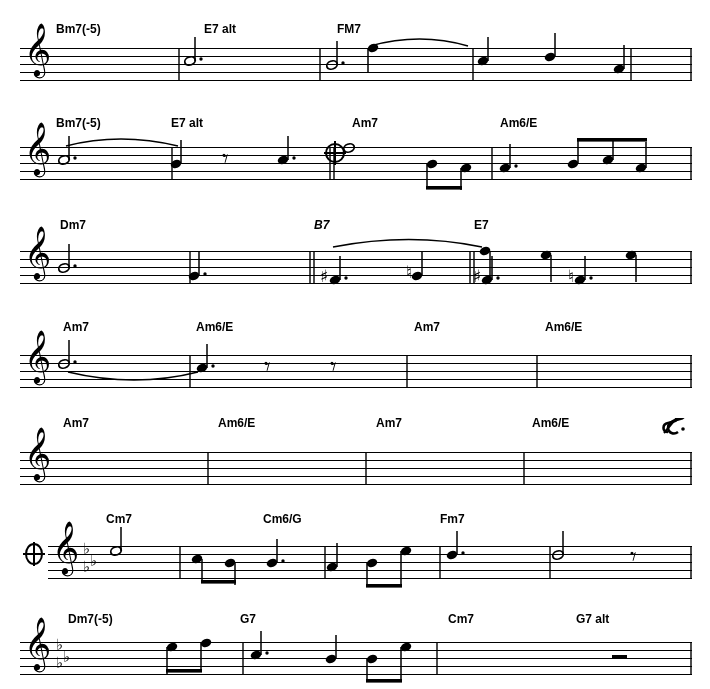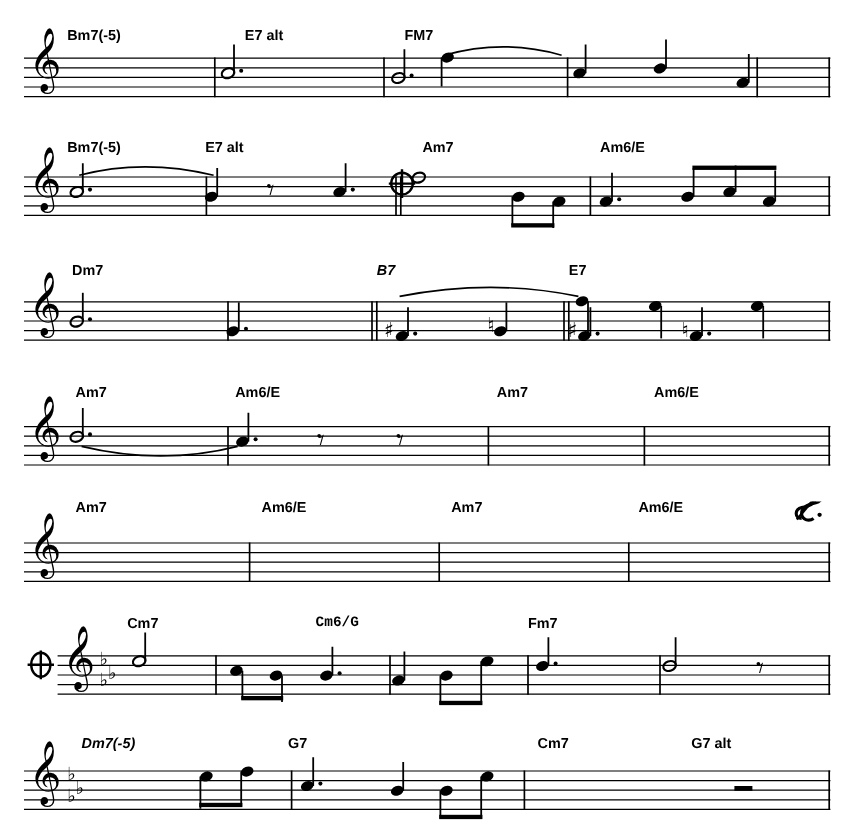--- a/index.html
+++ b/index.html
@@ -379,21 +379,21 @@
         <line x1="8" y1="0" x2="8" y2="24" stroke="#000" stroke-width="2"></line>
         <line x1="-3" y1="12" x2="19" y2="12" stroke="#000" stroke-width="2"></line>
       </g>
     </svg>
     <div class="clef" style="left:52px; top:8px;">𝄞</div>
     <div class="acc" style="left:83px; top:26px; font-size:15px;">♭</div>
     <div class="acc" style="left:90px; top:38px; font-size:15px;">♭</div>
     <div class="acc" style="left:83px; top:44px; font-size:15px;">♭</div>
     <div class="rest-q" style="left:630px; top:28px;">𝄾</div>
     <div class="chord" style="left:106px; top:-4px;">Cm7</div>
-    <div class="chord" style="left:263px; top:-4px;font-family:Liberation Mono, monospace;">Cm6/G</div>
+    <div class="chord" style="left:263px; top:-4px;">Cm6/G</div>
     <div class="chord" style="left:440px; top:-4px;">Fm7</div>
   </div>
 
   <div class="system" style="top:616px; height:73px;">
     <svg class="staff" width="710" height="73">
       <g stroke="#000" stroke-width="1">
         <line x1="20" y1="26.5" x2="692" y2="26.5"></line>
         <line x1="20" y1="34.5" x2="692" y2="34.5"></line>
         <line x1="20" y1="42.5" x2="692" y2="42.5"></line>
         <line x1="20" y1="50.5" x2="692" y2="50.5"></line>
@@ -422,19 +422,19 @@
         <line x1="401" y1="31" x2="401" y2="66" stroke="#000" stroke-width="1.5"></line>
         <rect x="366" y="63" width="36" height="3.6" fill="#000"></rect>
 
         <rect x="612" y="39" width="15" height="4" fill="#000"></rect>
       </g>
     </svg>
     <div class="clef" style="left:24px; top:4px;">𝄞</div>
     <div class="acc" style="left:56px; top:22px; font-size:15px;">♭</div>
     <div class="acc" style="left:63px; top:34px; font-size:15px;">♭</div>
     <div class="acc" style="left:56px; top:40px; font-size:15px;">♭</div>
-    <div class="chord" style="left:68px; top:-4px;font-style:italic;">Dm7(-5)</div>
+    <div class="chord" style="left:68px; top:-4px;">Dm7(-5)</div>
     <div class="chord" style="left:240px; top:-4px;">G7</div>
     <div class="chord" style="left:448px; top:-4px;">Cm7</div>
     <div class="chord" style="left:576px; top:-4px;">G7 alt</div>
   </div>
 
 </div>
 
 </body></html>

